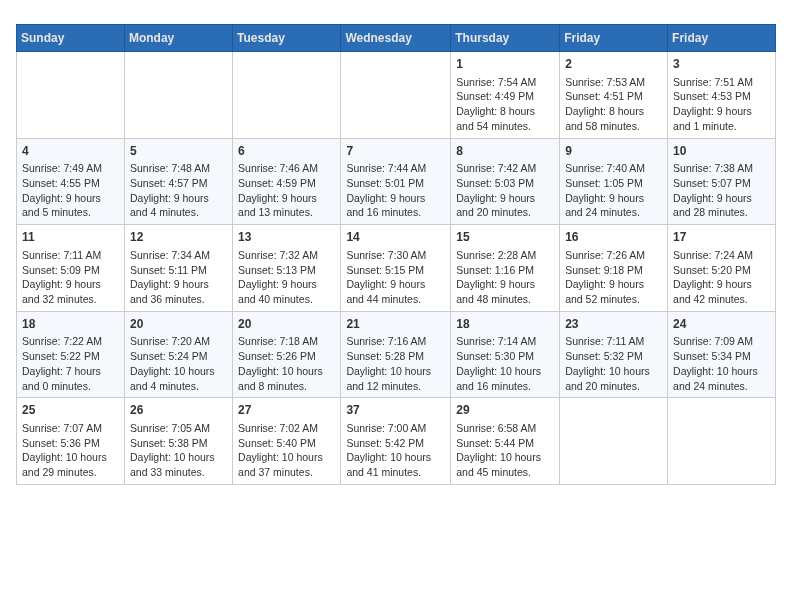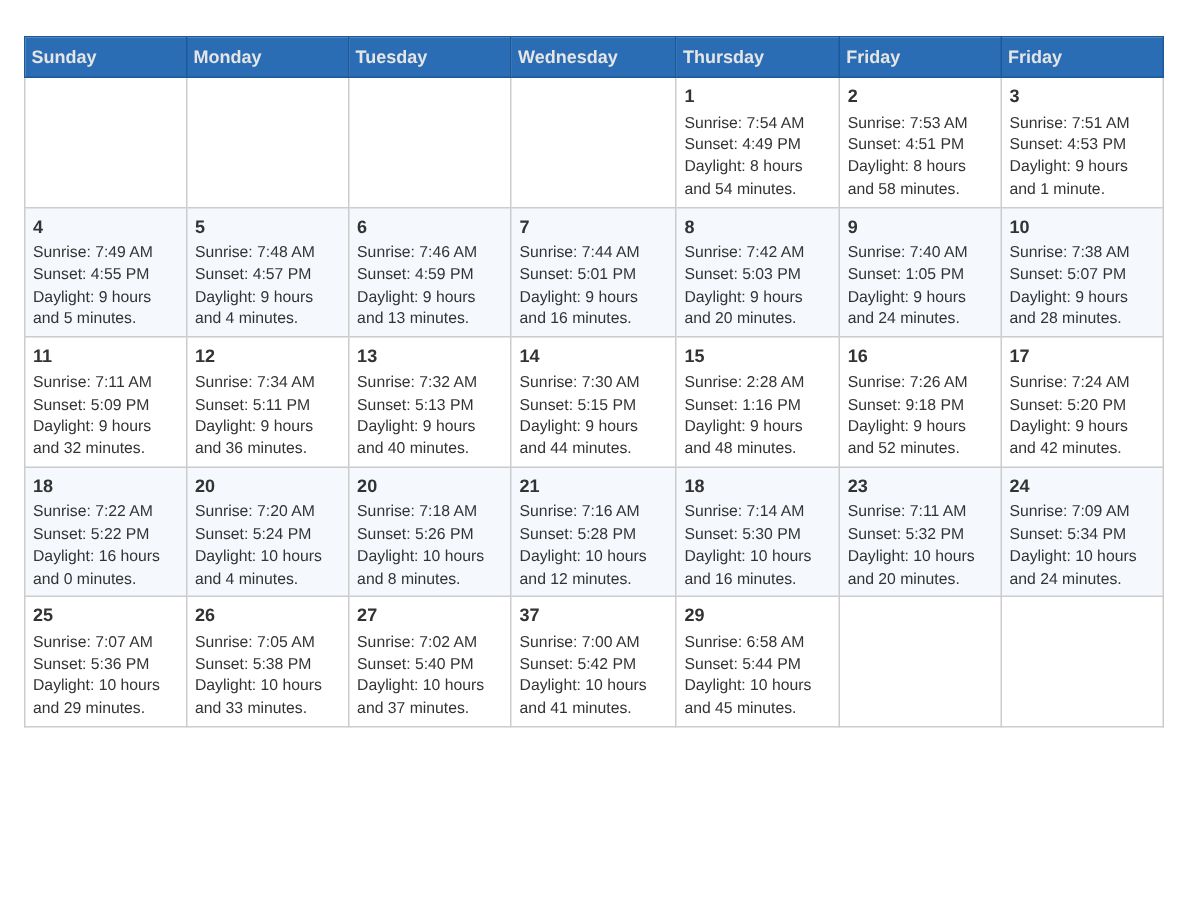--- a/index.html
+++ b/index.html
@@ -199,21 +199,21 @@
           <div>Sunrise: 7:24 AM</div>
           <div>Sunset: 5:20 PM</div>
           <div>Daylight: 9 hours and 42 minutes.</div>
         </td>
       </tr>
       <tr>
         <td>
           <span class="day-num">18</span>
           <div>Sunrise: 7:22 AM</div>
           <div>Sunset: 5:22 PM</div>
-          <div>Daylight: 16 hours and 0 minutes.</div>
+          <div>Daylight: 7 hours and 0 minutes.</div>
         </td>
         <td>
           <span class="day-num">20</span>
           <div>Sunrise: 7:20 AM</div>
           <div>Sunset: 5:24 PM</div>
           <div>Daylight: 10 hours and 4 minutes.</div>
         </td>
         <td>
           <span class="day-num">20</span>
           <div>Sunrise: 7:18 AM</div>

